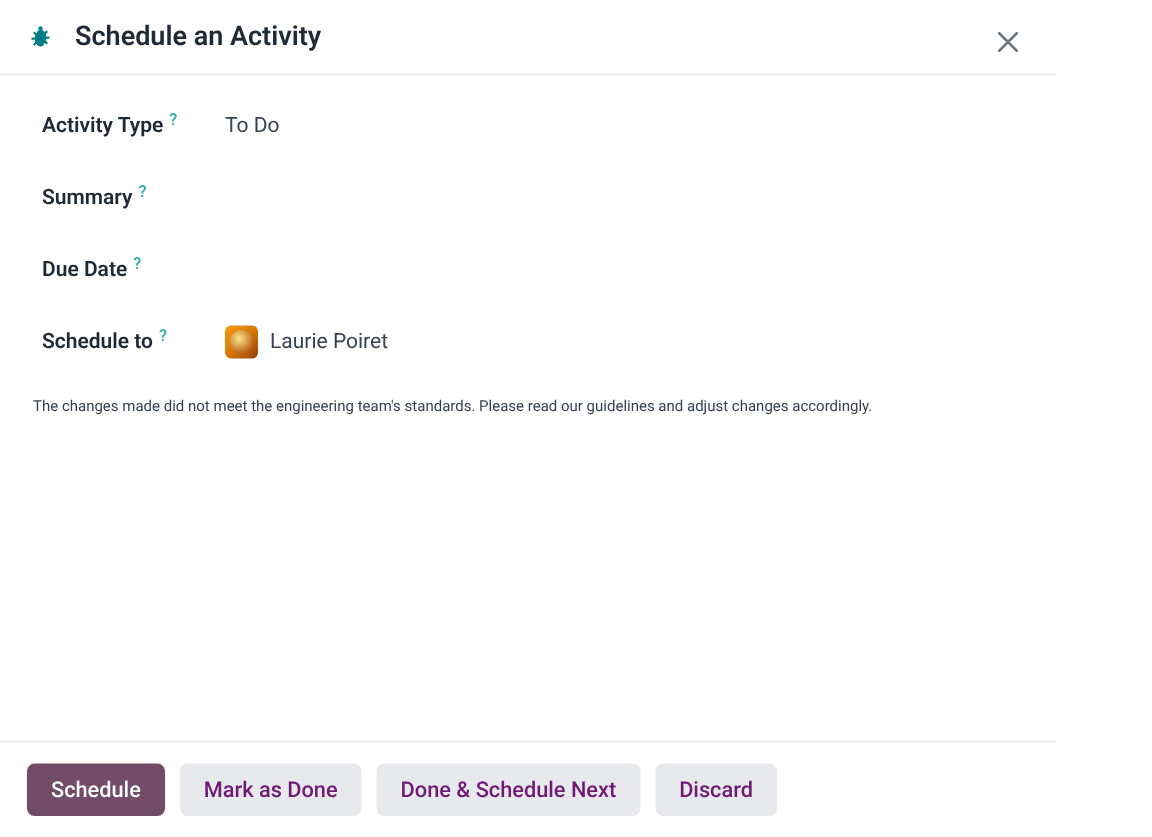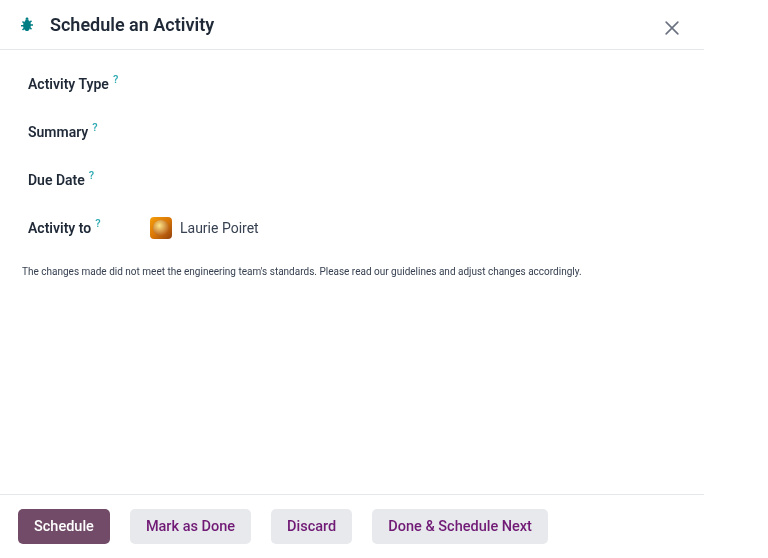--- a/index.html
+++ b/index.html
@@ -115,21 +115,21 @@
     font-size: 10px;
     line-height: 1.55;
     color: #374151;
     padding: 2px 4px;
     max-width: 720px;
   }
   .modal-footer {
     border-top: 1px solid #e5e7eb;
     padding: 14px 18px;
     display: flex;
-    gap: 20px;
+    gap: 10px;
   }
   .btn {
     border: none;
     padding: 9px 16px;
     border-radius: 5px;
     font-size: 14.5px;
     font-weight: 500;
     cursor: pointer;
     font-family: inherit;
   }
@@ -161,51 +161,52 @@
     </span>
   </div>
 
   <div class="modal-body">
 
     <div class="form-row">
       <div class="form-label">
         <span>Activity Type</span>
         <span class="help-mark">?</span>
       </div>
+      <div class="form-value">To Do</div>
     </div>
 
     <div class="form-row">
       <div class="form-label">
         <span>Summary</span>
         <span class="help-mark">?</span>
       </div>
     </div>
 
     <div class="form-row">
       <div class="form-label">
         <span>Due Date</span>
         <span class="help-mark">?</span>
       </div>
     </div>
 
     <div class="form-row">
       <div class="form-label">
-        <span>Activity to</span>
+        <span>Schedule to</span>
         <span class="help-mark">?</span>
       </div>
       <div class="form-value">
         <span class="avatar"></span>
         <span>Laurie Poiret</span>
       </div>
     </div>
 
     <div class="description">The changes made did not meet the engineering team's standards. Please read our guidelines and adjust changes accordingly.</div>
 
   </div>
 
   <div class="modal-footer">
     <button class="btn btn-primary">Schedule</button>
     <button class="btn btn-secondary">Mark as Done</button>
+    <button class="btn btn-secondary">Done &amp; Schedule Next</button>
     <button class="btn btn-secondary">Discard</button>
-    <button class="btn btn-secondary">Done &amp; Schedule Next</button>
   </div>
 
 </div>
 
 </body></html>

